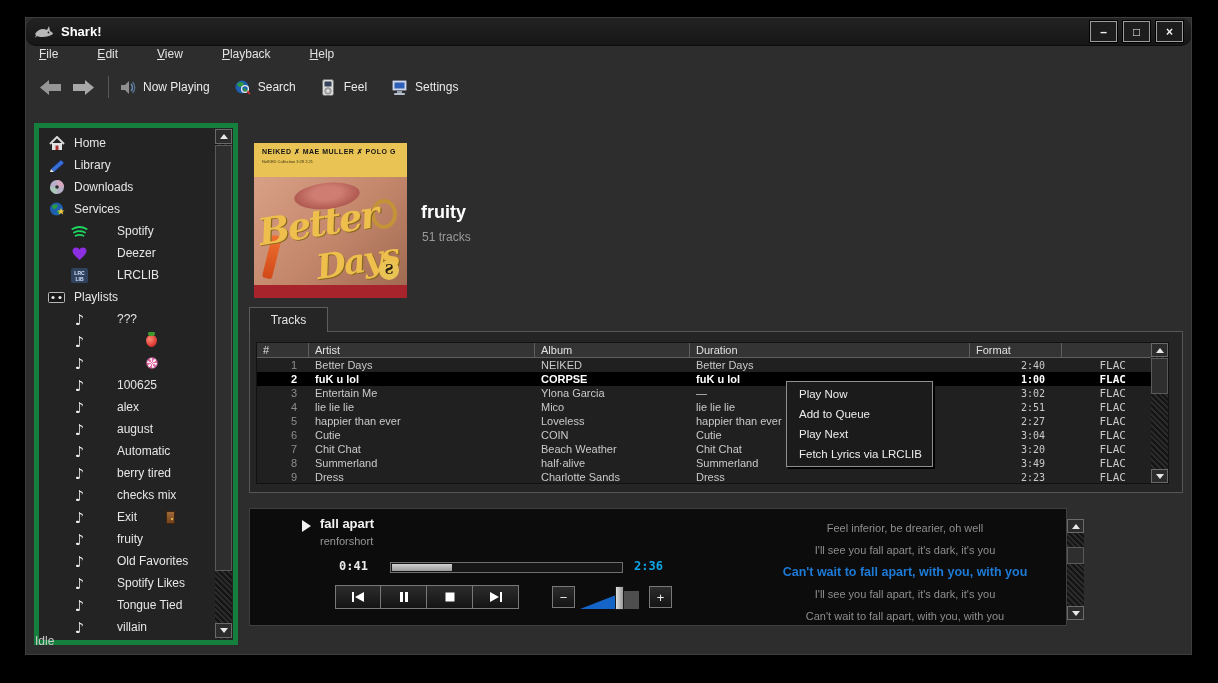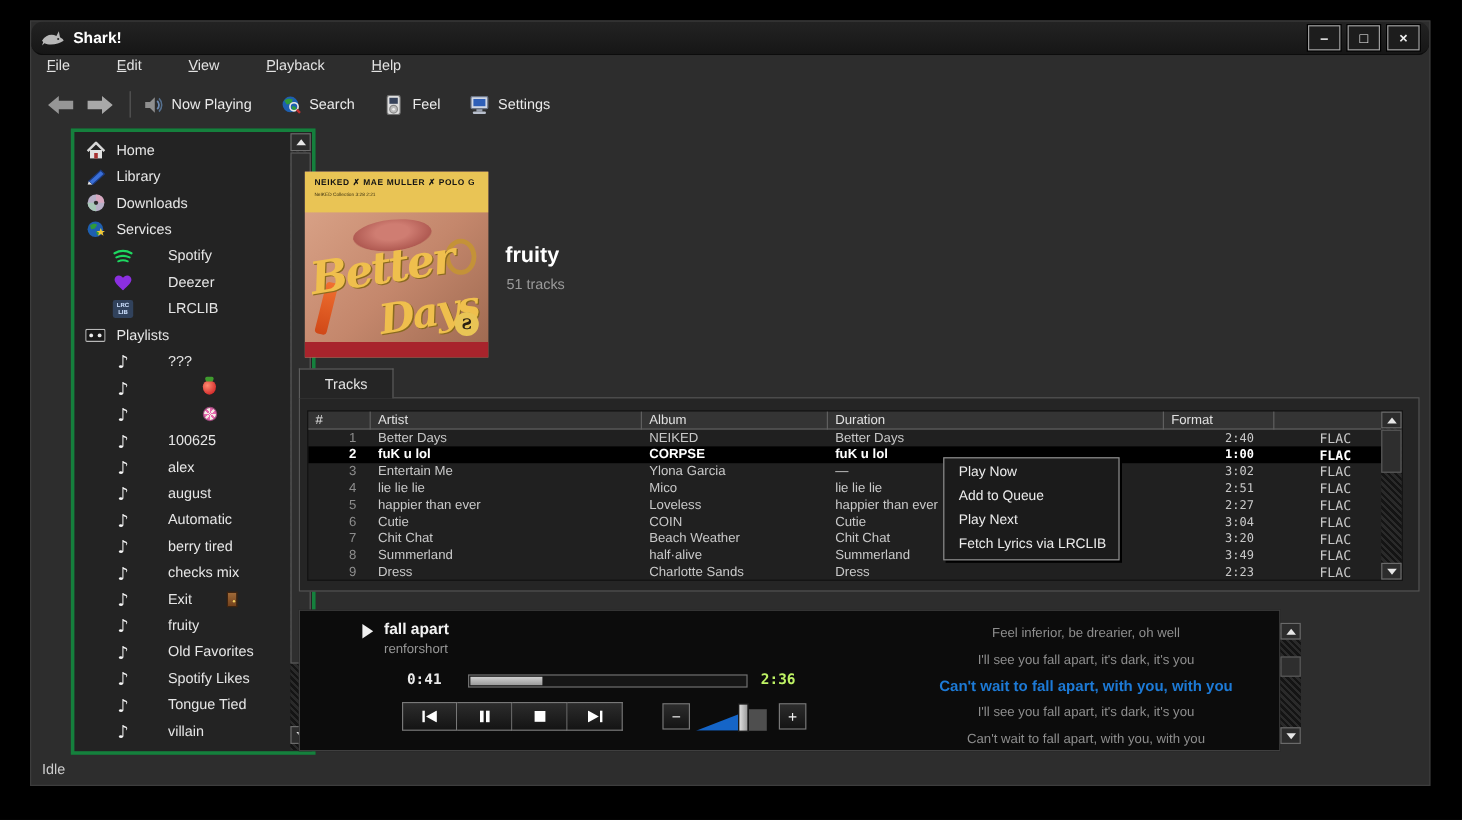--- a/index.html
+++ b/index.html
@@ -30,22 +30,22 @@
   
   .toolbar { position:absolute; left:0; top:52px; right:0; height:34px; display:flex;
              align-items:center; padding-left:12px; }
   .nav-btn { width:26px; height:18px; display:grid; place-items:center; margin-right:6px; }
   .tb-sep { width:1px; height:22px; background:#585858; margin:0 10px 0 6px; }
   .tb-btn { display:flex; align-items:center; gap:7px; margin-right:24px; color:#eaeaea;
             font-size:12px; }
   .tb-ico { width:17px; height:17px; display:grid; place-items:center; }
 
   
-  .sidebar { position:absolute; left:8px; top:89px; width:204px; height:522px;
-             background:#232323; border:3px solid #15803d;margin-left:25px; }
+  .sidebar { position:absolute; left:8px; top:105px; width:204px; height:522px;
+             background:#232323; border:5px solid #15803d; }
   .side-list { position:absolute; left:2px; top:4px; right:21px; bottom:2px; overflow:hidden; }
   .side-item { height:22px; display:flex; align-items:center; color:#e6e6e6; font-size:12px;
                gap:9px; }
   .side-item.lvl0 { padding-left:7px; }
   .side-item.lvl1 { padding-left:30px;gap:29px; }
   .si { width:17px; height:17px; display:grid; place-items:center; flex:none; }
   .note-glyph { color:#f2f2f2; font-size:15px; font-family:"DejaVu Sans", sans-serif; }
 
   .strawberry-shape { width:11px; height:12px; position:relative;
         background:radial-gradient(circle at 35% 35%, #ff8a70, #d42b2b 75%);
@@ -137,21 +137,21 @@
   
   .player { position:absolute; left:223px; top:490px; width:818px; height:118px; background:#0c0c0c;
         border:1px solid #3f3f3f; }
   .np-play { position:absolute; left:52px; top:11px; width:0; height:0;
         border-top:6px solid transparent; border-bottom:6px solid transparent;
         border-left:9px solid #f0f0f0; }
   .np-title { position:absolute; left:70px; top:7px; color:#f2f2f2; font-weight:bold; font-size:13px; }
   .np-artist { position:absolute; left:70px; top:26px; color:#979797; font-size:11px; }
   .np-elapsed { position:absolute; left:68px; top:50px; width:50px; text-align:right; color:#eaeaea;
         font-family:"DejaVu Sans Mono", monospace; font-weight:bold; font-size:12px; }
-  .np-total { position:absolute; left:384px; top:50px; color:#bef264;
+  .np-total { position:absolute; left:384px; top:50px; color:#0ea5e9;
         font-family:"DejaVu Sans Mono", monospace; font-weight:bold; font-size:12px; }
   .np-progress { position:absolute; left:140px; top:53px; width:233px; height:11px; background:#161616;
         border:1px solid #6f6f6f; }
   .np-progress-fill { position:absolute; left:1px; top:1px; bottom:1px; width:26%;
         background:linear-gradient(#d0d0d0,#9a9a9a); }
   .tp-row { position:absolute; left:85px; top:76px; display:flex; }
   .tp-btn { width:46px; height:24px; background:linear-gradient(#2c2c2c,#141414);
         border:1px solid #787878; display:grid; place-items:center; margin-right:0; }
   .tp-btn + .tp-btn { border-left:none; }
   .vol-btn { position:absolute; width:23px; height:22px; background:linear-gradient(#2c2c2c,#141414);

